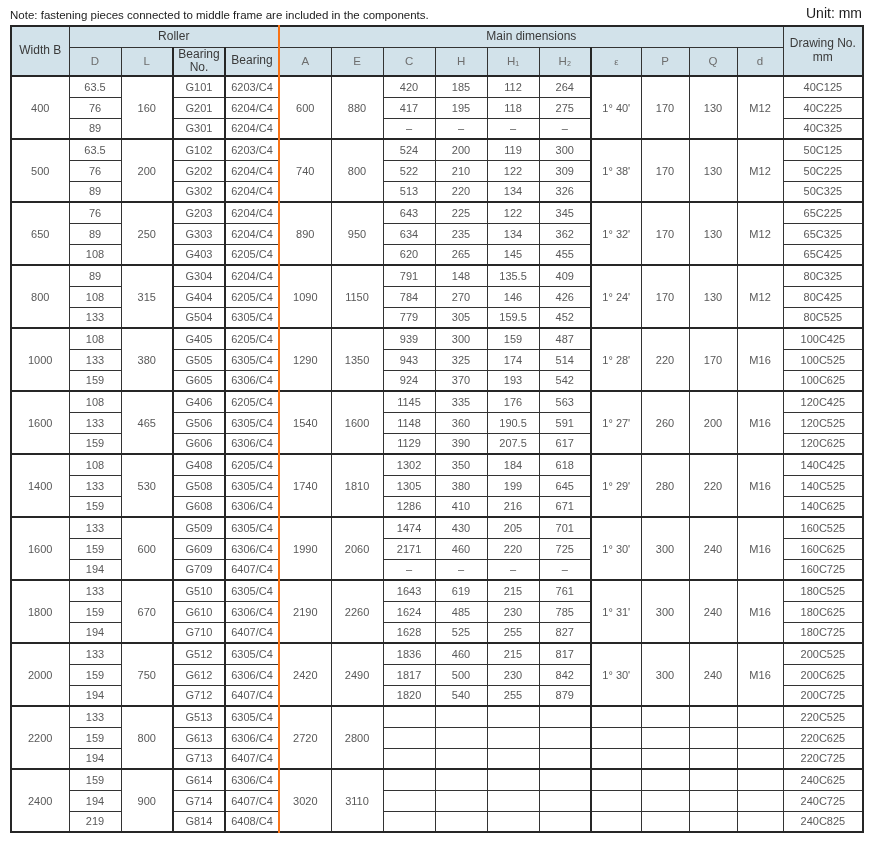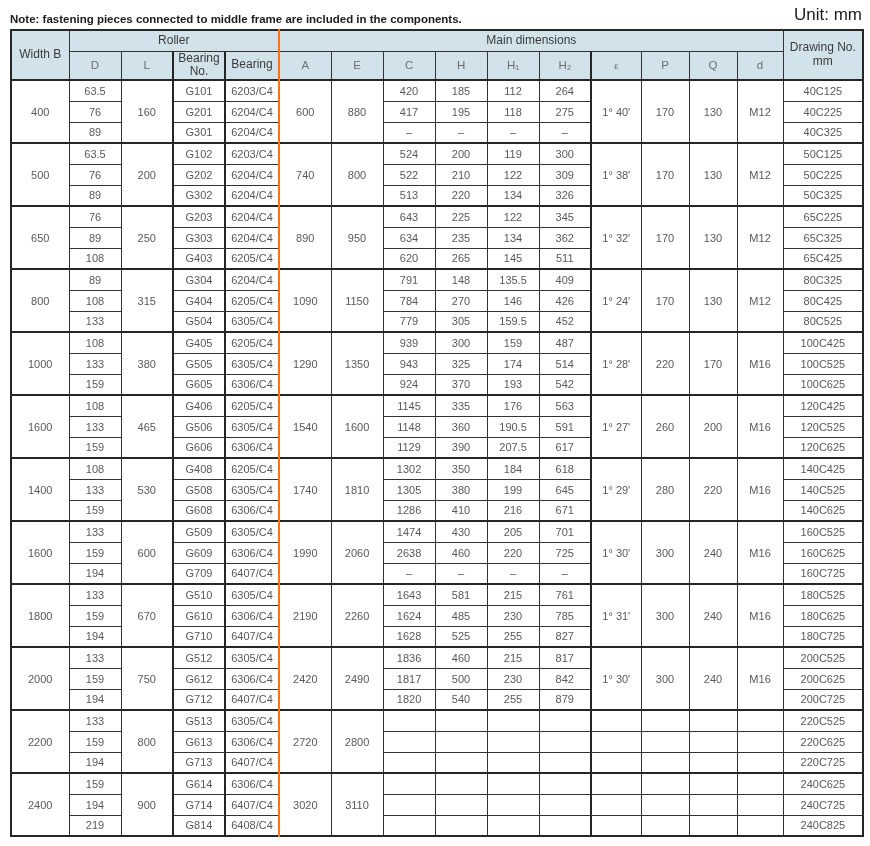--- a/index.html
+++ b/index.html
@@ -7,22 +7,22 @@
     margin: 0; padding: 0;
     width: 870px; height: 846px;
     background: #ffffff;
     font-family: "Liberation Sans", sans-serif;
   }
   .page { padding: 5px 8px 0 10px; }
   .topline {
     display: flex; justify-content: space-between; align-items: flex-end;
     margin-bottom: 4px; padding-right: 0px;
   }
-  .note { font-size: 11.5px; color: #1c1c1c; font-weight: bold; }
-  .unit { font-size: 17px; color: #1c1c1c; }
+  .note { font-size: 11.5px; color: #1c1c1c; }
+  .unit { font-size: 14px; color: #1c1c1c; }
 
   table.spec {
     border-collapse: collapse;
     table-layout: fixed;
     width: 852px;
     border: 2px solid #262626;
   }
   .spec th, .spec td {
     border: 1px solid #333333;
     padding: 0 2px;
@@ -206,21 +206,21 @@
           <td>362</td>
           <td>65C325</td>
         </tr>
         <tr>
           <td>108</td>
           <td class="bl2">G403</td>
           <td class="bl2 br2">6205/C4</td>
           <td>620</td>
           <td>265</td>
           <td>145</td>
-          <td>511</td>
+          <td>455</td>
           <td>65C425</td>
         </tr>
         <tr class="section-start">
           <td rowspan="3">800</td>
           <td>89</td>
           <td rowspan="3">315</td>
           <td class="bl2">G304</td>
           <td class="bl2 br2">6204/C4</td>
           <td rowspan="3">1090</td>
           <td rowspan="3">1150</td>
@@ -383,21 +383,21 @@
           <td rowspan="3" class="bl2">1°  30'</td>
           <td rowspan="3">300</td>
           <td rowspan="3">240</td>
           <td rowspan="3">M16</td>
           <td>160C525</td>
         </tr>
         <tr>
           <td>159</td>
           <td class="bl2">G609</td>
           <td class="bl2 br2">6306/C4</td>
-          <td>2638</td>
+          <td>2171</td>
           <td>460</td>
           <td>220</td>
           <td>725</td>
           <td>160C625</td>
         </tr>
         <tr>
           <td>194</td>
           <td class="bl2">G709</td>
           <td class="bl2 br2">6407/C4</td>
           <td>–</td>
@@ -408,21 +408,21 @@
         </tr>
         <tr class="section-start">
           <td rowspan="3">1800</td>
           <td>133</td>
           <td rowspan="3">670</td>
           <td class="bl2">G510</td>
           <td class="bl2 br2">6305/C4</td>
           <td rowspan="3">2190</td>
           <td rowspan="3">2260</td>
           <td>1643</td>
-          <td>581</td>
+          <td>619</td>
           <td>215</td>
           <td>761</td>
           <td rowspan="3" class="bl2">1°  31'</td>
           <td rowspan="3">300</td>
           <td rowspan="3">240</td>
           <td rowspan="3">M16</td>
           <td>180C525</td>
         </tr>
         <tr>
           <td>159</td>

